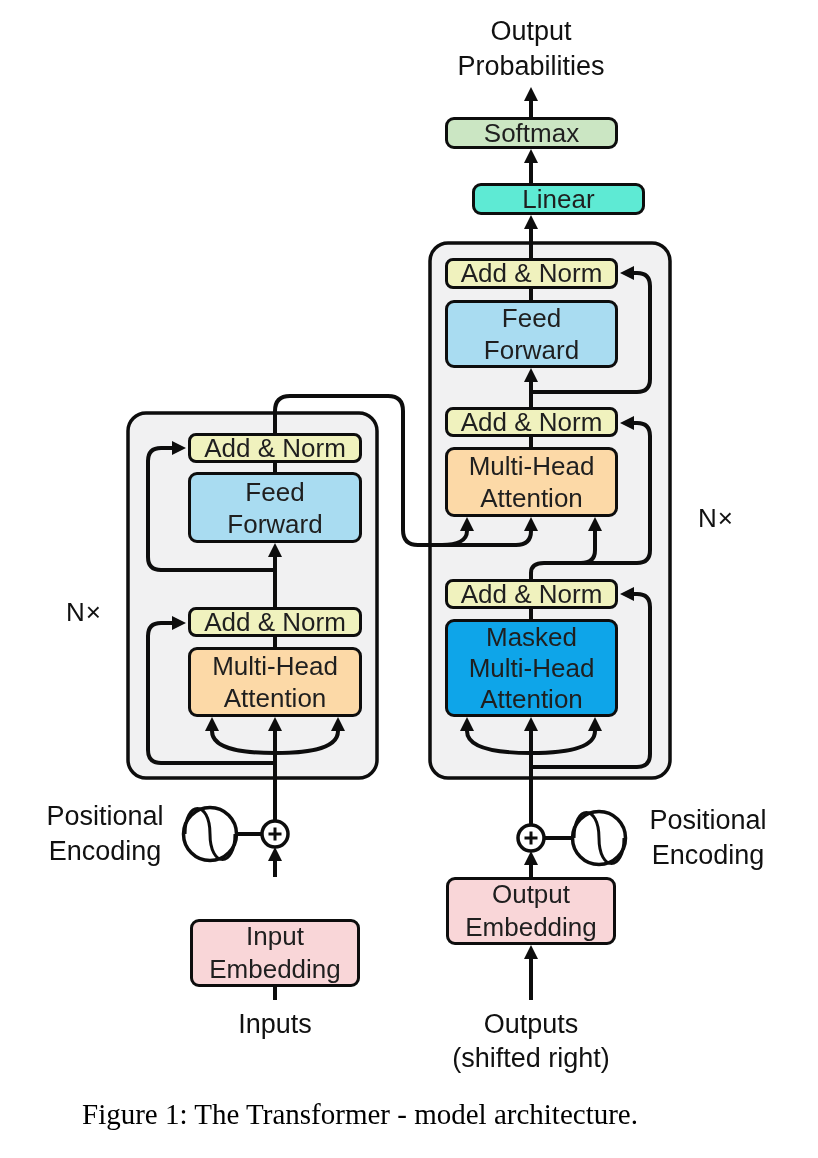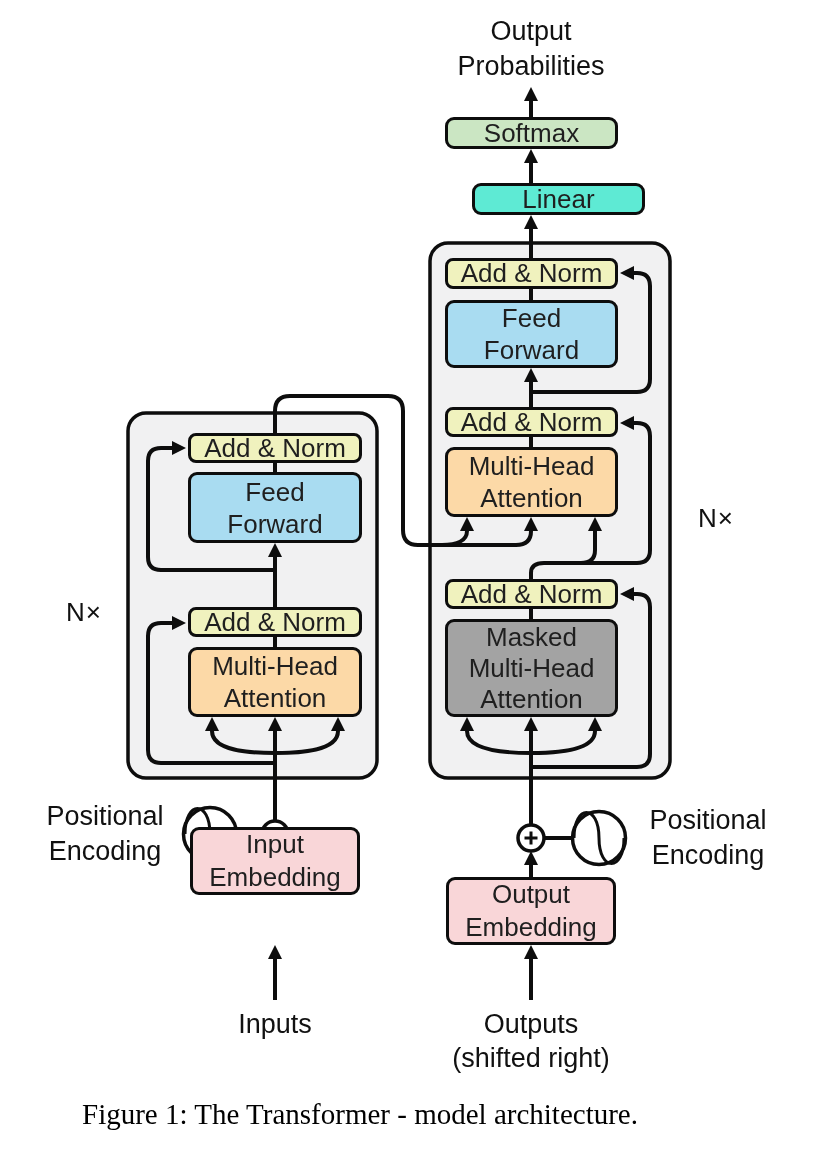--- a/index.html
+++ b/index.html
@@ -108,40 +108,40 @@
   <div class="box" style="left: 445px; top: 117px; width: 173px; height: 32px; background-color: rgb(203, 230, 195);">Softmax</div>
   <div class="box" style="left: 445px; top: 183px; width: 173px; height: 32px; background-color: #5eead4; margin-left: 27px;">Linear</div>
 
   <div class="box" style="left: 445px; top: 258px; width: 173px; height: 31px; border-radius: 8px; background-color: rgb(240, 242, 190);">Add &amp; Norm</div>
   <div class="box" style="left: 445px; top: 300px; width: 173px; height: 68px; line-height: 32px; background-color: rgb(169, 220, 241);">Feed
 Forward</div>
   <div class="box" style="left: 445px; top: 407px; width: 173px; height: 30px; border-radius: 8px; background-color: rgb(240, 242, 190);">Add &amp; Norm</div>
   <div class="box" style="left: 445px; top: 447px; width: 173px; height: 70px; line-height: 32px; background-color: rgb(252, 217, 167);">Multi-Head
 Attention</div>
   <div class="box" style="left: 445px; top: 579px; width: 173px; height: 30px; border-radius: 8px; background-color: rgb(240, 242, 190);">Add &amp; Norm</div>
-  <div class="box" style="left: 445px; top: 619px; width: 173px; height: 98px; line-height: 31px; background-color: #a3a3a3;">Masked
+  <div class="box" style="left: 445px; top: 619px; width: 173px; height: 98px; line-height: 31px; background-color: #0ea5e9;">Masked
 Multi-Head
 Attention</div>
 
   <div class="box" style="left: 188px; top: 433px; width: 174px; height: 30px; border-radius: 8px; background-color: rgb(240, 242, 190);">Add &amp; Norm</div>
   <div class="box" style="left: 188px; top: 472px; width: 174px; height: 71px; line-height: 32px; background-color: rgb(169, 220, 241);">Feed
 Forward</div>
   <div class="box" style="left: 188px; top: 607px; width: 174px; height: 30px; border-radius: 8px; background-color: rgb(240, 242, 190);">Add &amp; Norm</div>
   <div class="box" style="left: 188px; top: 647px; width: 174px; height: 70px; line-height: 32px; background-color: rgb(252, 217, 167);">Multi-Head
 Attention</div>
 
   <div class="lbl nx" style="left:54px;top:599px;width:60px;">N×</div>
   <div class="lbl nx" style="left:686px;top:505px;width:60px;">N×</div>
 
   <div class="lbl" style="left:38px;top:799px;width:134px;">Positional
 Encoding</div>
   <div class="lbl" style="left:641px;top:803px;width:134px;">Positional
 Encoding</div>
 
-  <div class="box" style="left: 190px; top: 827px; width: 170px; height: 68px; line-height: 33px; background-color: rgb(249, 214, 216);">Input
+  <div class="box" style="left: 190px; top: 919px; width: 170px; height: 68px; line-height: 33px; background-color: rgb(249, 214, 216);">Input
 Embedding</div>
   <div class="box" style="left: 446px; top: 877px; width: 170px; height: 68px; line-height: 33px; background-color: rgb(249, 214, 216);">Output
 Embedding</div>
 
   <div class="lbl" style="left:421px;top:1007px;width:220px;line-height:34px;">Outputs
 (shifted right)</div>
   <div class="lbl" style="left:175px;top:1007px;width:200px;">Inputs</div>
 
   <div class="caption" style="left:0;top:1098px;">Figure 1: The Transformer - model architecture.</div>
 

